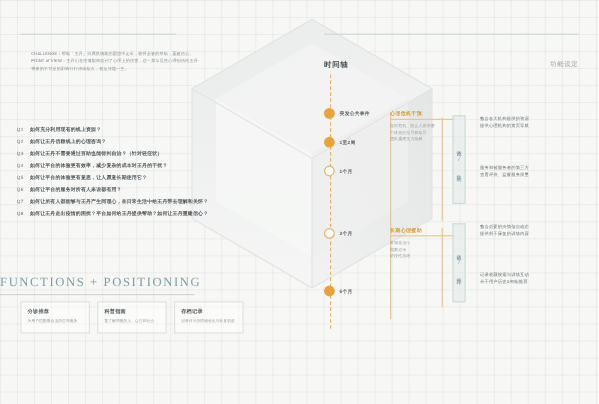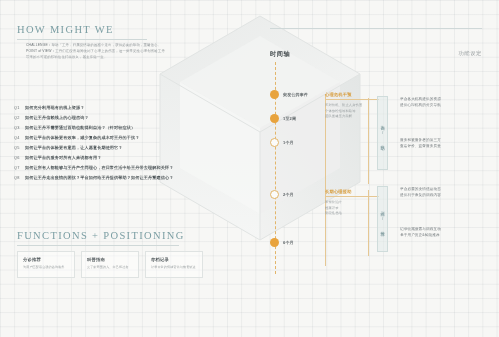--- a/index.html
+++ b/index.html
@@ -30,21 +30,21 @@
   .tiny{font-size:3.4px;line-height:6.2px;color:#8d9396;letter-spacing:.15px;}
   
   #hmw{position:absolute;left:17px;top:24px;width:130px;}
   #hmw .sec-rule{width:130px;}
   #challenge{position:absolute;left:26px;top:42px;width:175px;}
   #challenge .lbl{color:#6f7679;}
   #qlist{position:absolute;left:14px;top:105px;width:215px;}
   .qrow{display:flex;align-items:baseline;margin-bottom:4.05px;}
   .qnum{font-size:3.9px;color:#6b7275;width:11px;flex:0 0 11px;letter-spacing:.2px;}
   .qtxt{font-size:4.1px;color:#4e5659;font-weight:bold;letter-spacing:.15px;line-height:6px;}
-  #fp{position:absolute;left:17px;top:230px;width:162px;text-align:center;}
+  #fp{position:absolute;left:0;top:230px;width:162px;text-align:center;}
   #fp .sec-rule{width:162px;}
   #cards{position:absolute;left:17px;top:251px;display:flex;gap:6px;}
   .card{
     width:58px;height:27px;border:1px solid #dfe3e2;background:rgba(255,255,255,.45);
     padding:5px 5px 0 5px;box-sizing:border-box;
   }
   .card h4{margin:0 0 2.6px 0;font-size:4.3px;color:#4e5659;letter-spacing:.2px;font-weight:bold;}
   .card p{margin:0;font-size:3.1px;line-height:4.6px;color:#9aa0a2;letter-spacing:.1px;}
   
   #ideation{position:absolute;left:270px;top:24px;width:212px;}
@@ -107,21 +107,20 @@
   <polygon points="30,74 110,120 110,206 30,160" fill="#f6f7f6" opacity=".85"></polygon>
   <polygon points="190,74 110,120 110,206 190,160" fill="#eeefee" opacity=".85"></polygon>
   <g stroke="#e1e4e3" stroke-width="1" fill="none">
     <polygon points="110,8 210,66 110,124 10,66"></polygon>
     <path d="M10,66 L10,174 L110,232 L210,174 L210,66"></path>
     <path d="M110,124 L110,232"></path>
   </g>
 </svg>
 
 <div id="hmw">
-  <div class="sec-title">HOW MIGHT WE</div>
   <div class="sec-rule"></div>
 </div>
 
 <div id="challenge" class="tiny">
   <div>
     <span class="lbl">CHALLENGE：</span><span>帮助「王丹」归属疫情期的困惑中走出，获得必要的帮助，重建信心。</span>
   </div>
   <div>
     <span class="lbl">POINT of VIEW：</span><span>王丹们在疫情期间收到了心理上的伤害，这一类常见性心理创伤给王丹</span>
   </div>

